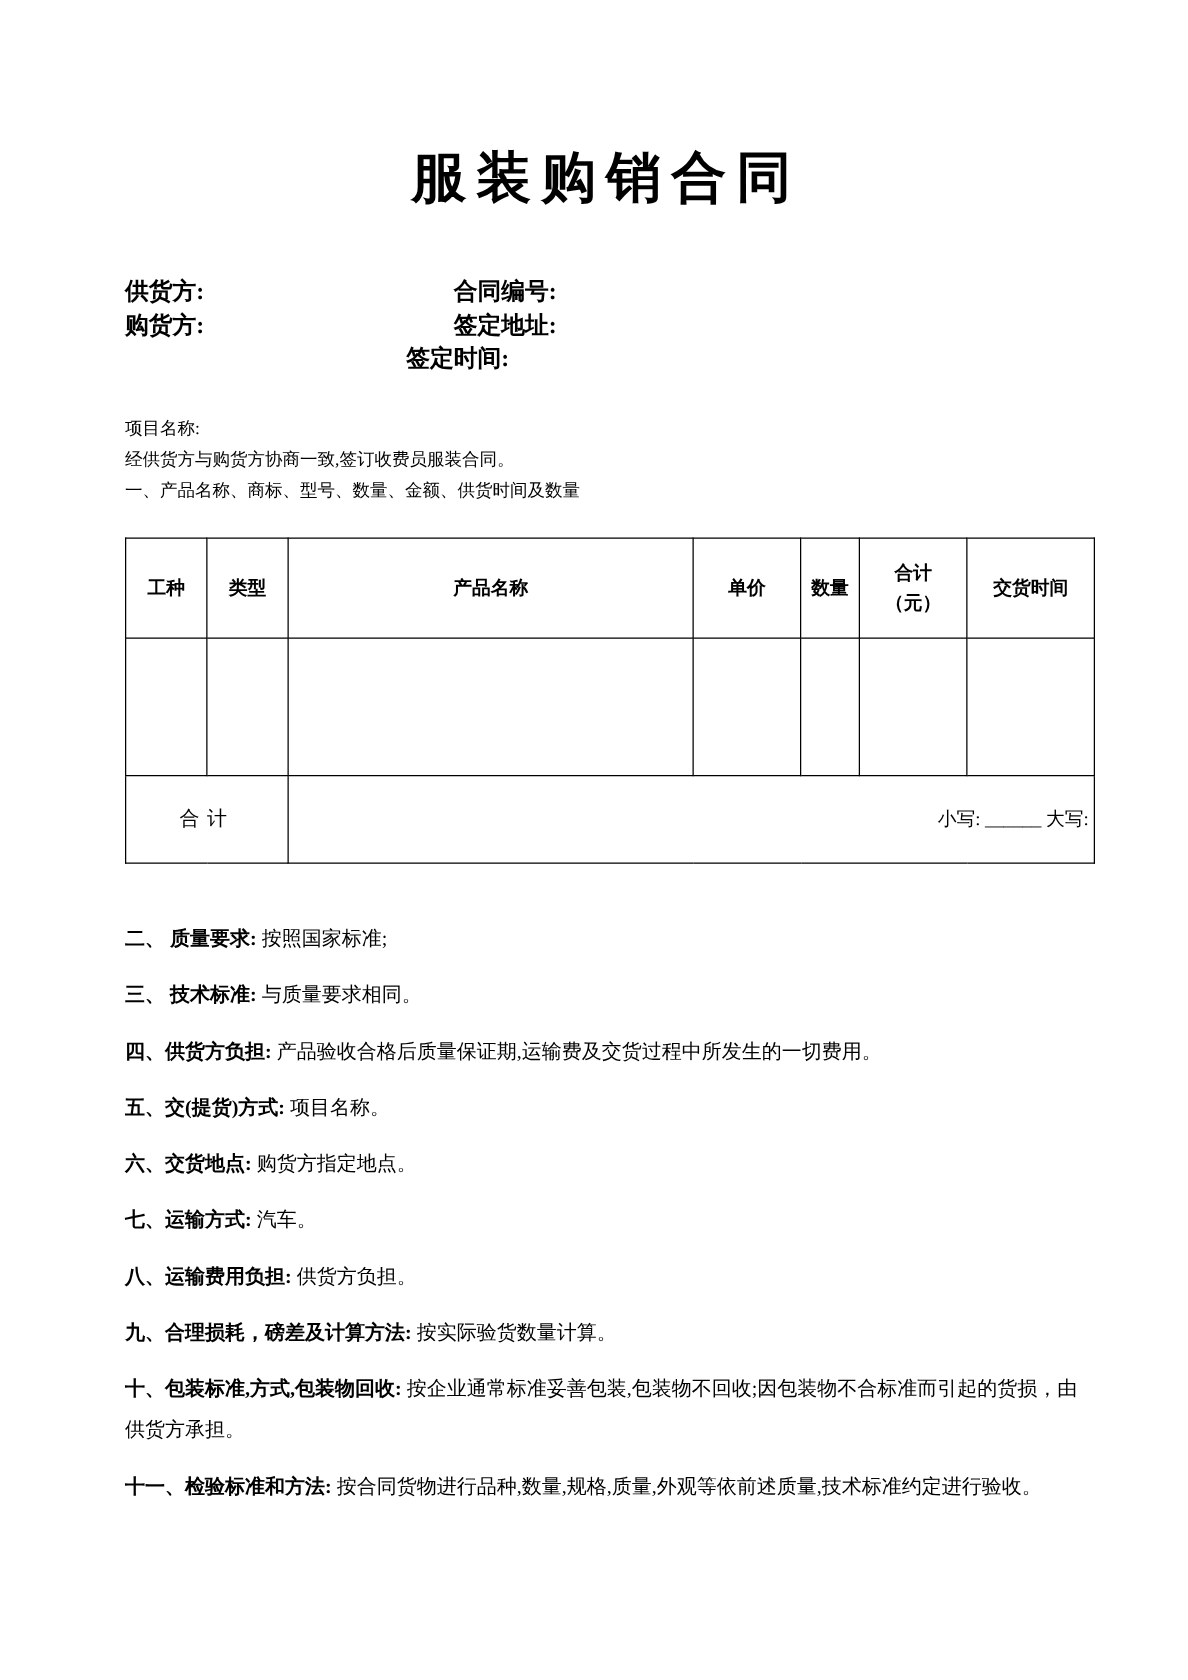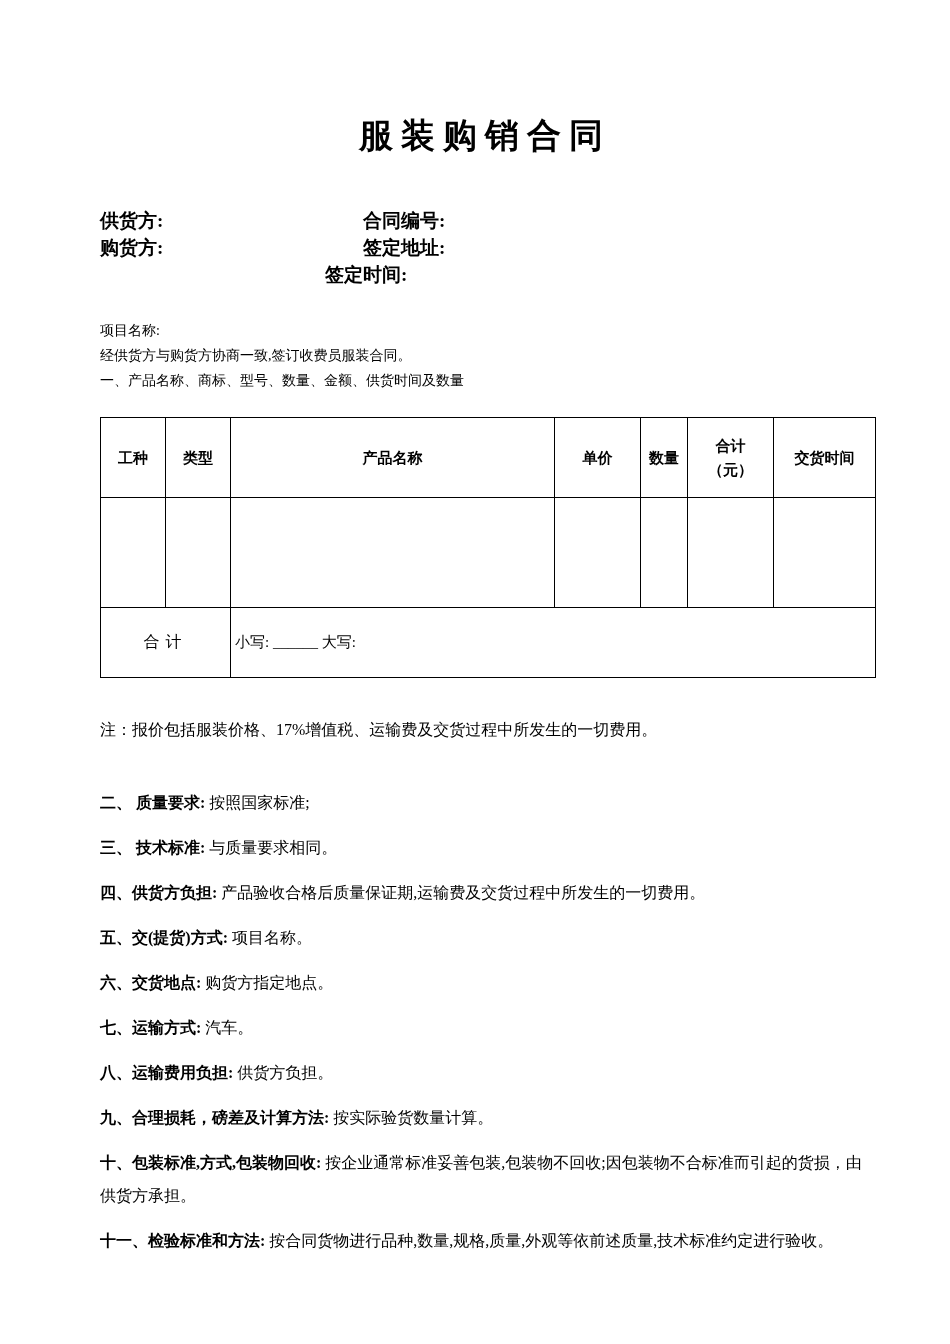--- a/index.html
+++ b/index.html
@@ -13,21 +13,21 @@
     min-height: 1344px;
     margin: 0 auto;
     background: #ffffff;
     box-sizing: border-box;
     padding: 0 80px 60px 100px;
     font-family: "Liberation Serif", "DejaVu Serif", serif;
     color: #000000;
   }
   .doc-title {
     margin: 113px 0 0 0;
-    font-size: 34px;
+    font-size: 44px;
     font-weight: bold;
     text-align: center;
     letter-spacing: 8px;
   }
   .meta {
     margin-top: 48px;
     font-size: 19px;
     font-weight: bold;
     line-height: 27px;
   }
@@ -62,21 +62,21 @@
     line-height: 24px;
   }
   tr.body-row td { height: 110px; }
   tr.sum-row td { height: 70px; vertical-align: middle; }
   td.sum-label {
     text-align: center;
     font-size: 16px;
     letter-spacing: 6px;
   }
   td.sum-text {
-    text-align: left;
+    text-align: right;
     font-size: 15px;
     padding-top: 26px;
   }
   .note {
     margin: 40px 0 0 0;
     font-size: 16px;
     line-height: 24px;
   }
   .clauses { margin-top: 44px; }
   .clause {
@@ -140,21 +140,20 @@
         <td></td>
         <td></td>
       </tr>
       <tr class="sum-row">
         <td class="sum-label" colspan="2">合计</td>
         <td class="sum-text" colspan="5">小写: ______  大写:</td>
       </tr>
     </tbody>
   </table>
 
-  <p class="note">注：报价包括服装价格、17%增值税、运输费及交货过程中所发生的一切费用。</p>
 
   <div class="clauses">
     <p class="clause"><b>二、 </b><b>质量要求:</b><span> 按照国家标准;</span></p>
     <p class="clause"><b>三、 </b><b>技术标准:</b><span> 与质量要求相同。</span></p>
     <p class="clause"><b>四、</b><b>供货方负担:</b><span> 产品验收合格后质量保证期,运输费及交货过程中所发生的一切费用。</span></p>
     <p class="clause"><b>五、</b><b>交(提货)方式:</b><span> 项目名称。</span></p>
     <p class="clause"><b>六、</b><b>交货地点:</b><span> 购货方指定地点。</span></p>
     <p class="clause"><b>七、</b><b>运输方式:</b><span> 汽车。</span></p>
     <p class="clause"><b>八、</b><b>运输费用负担:</b><span> 供货方负担。</span></p>
     <p class="clause"><b>九、</b><b>合理损耗，磅差及计算方法:</b><span> 按实际验货数量计算。</span></p>

